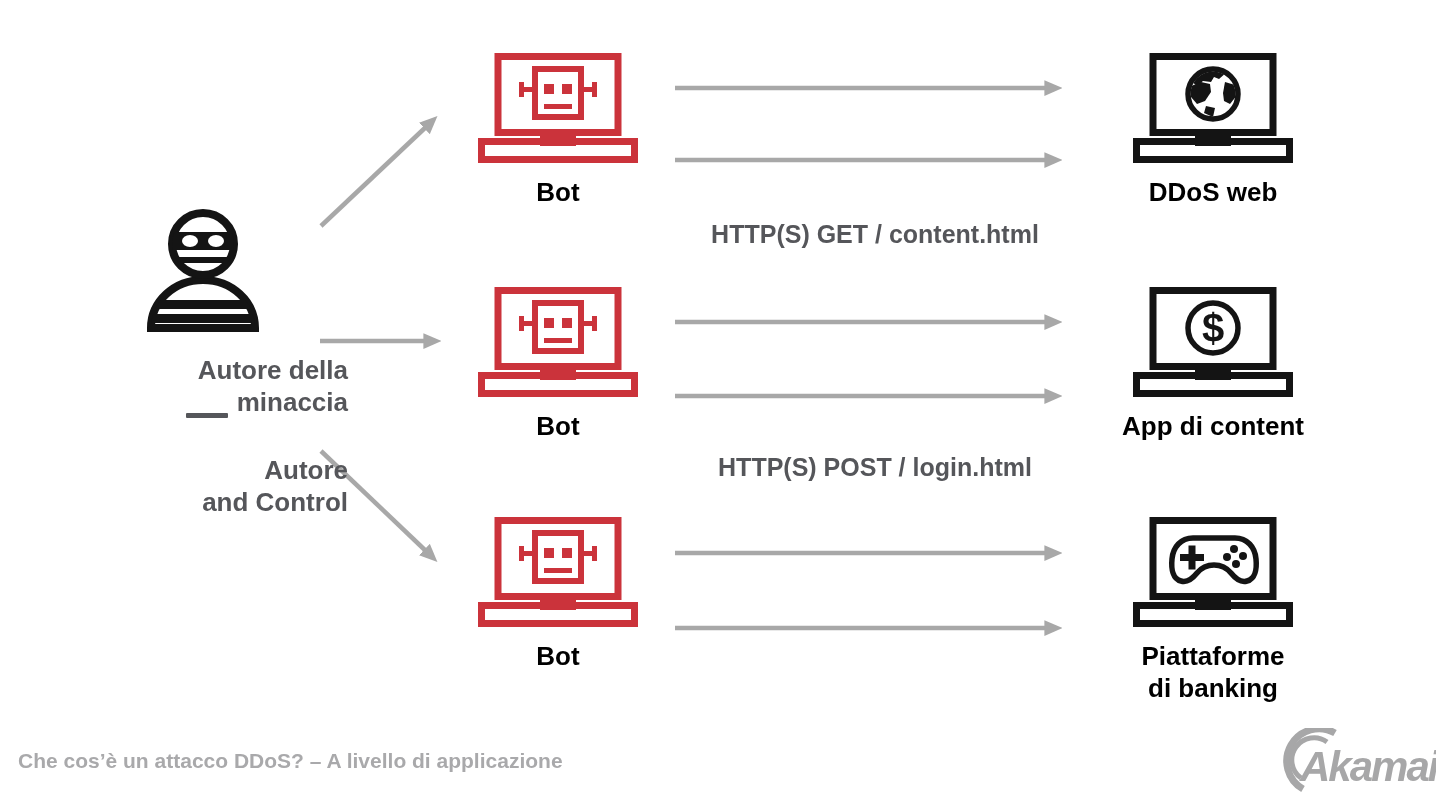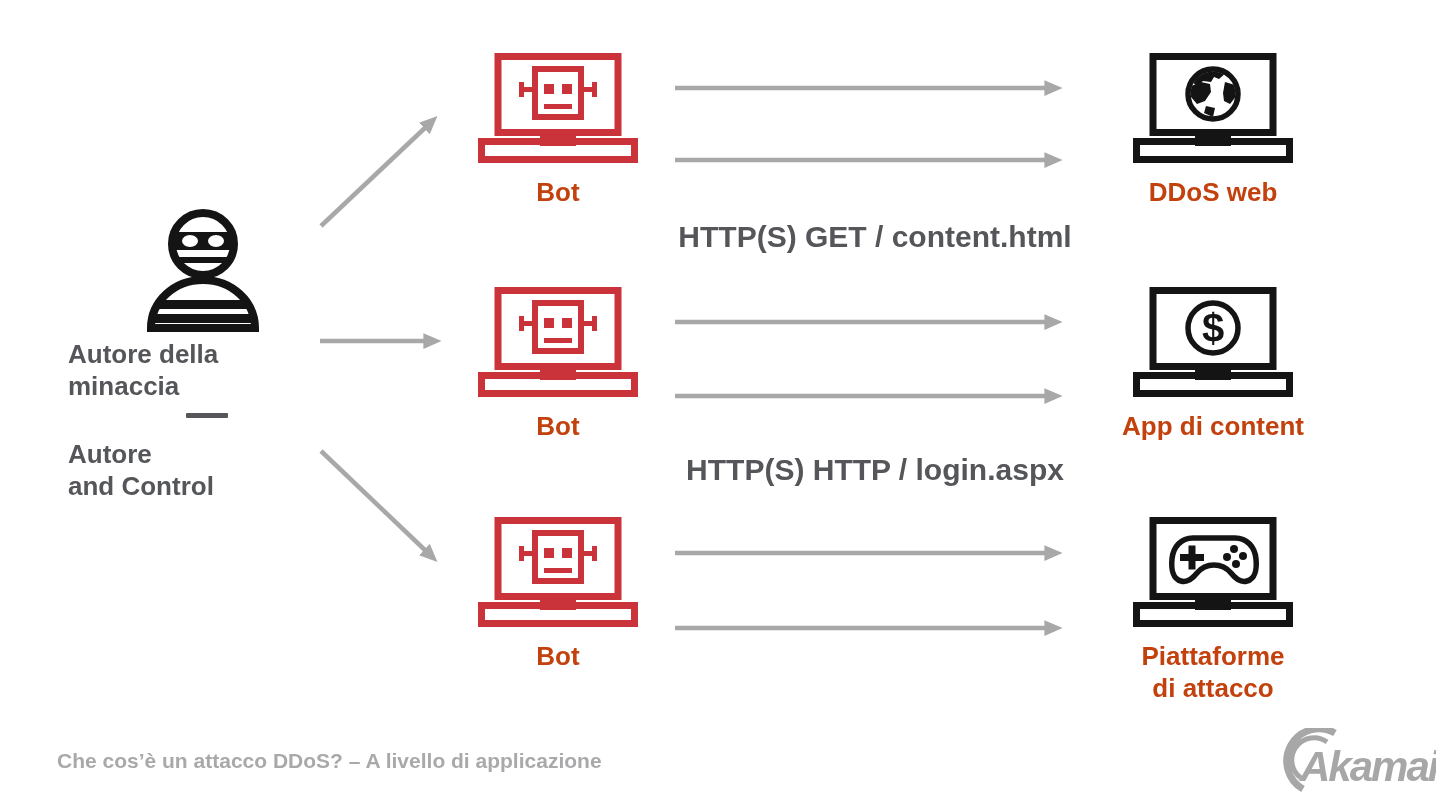--- a/index.html
+++ b/index.html
@@ -8,38 +8,37 @@
     font-family:"Liberation Sans",sans-serif;overflow:hidden;
   }
   .abs{position:absolute;}
   svg{display:block;}
   
   .red-icon{color:#cb333b;}
   .black-icon{color:#141414;}
   
   .node-label{
     position:absolute;text-align:center;font-weight:700;font-size:26px;
-    line-height:32px;color:#c2410c;white-space:pre-line;
+    line-height:32px;color:#000000;white-space:pre-line;
   }
   .http-label{
-    position:absolute;text-align:center;font-weight:700;font-size:30px;
+    position:absolute;text-align:center;font-weight:700;font-size:25px;
     color:#55565a;width:470px;left:640px;
   }
   .actor-text{
-    position:absolute;left:68px;width:280px;text-align:left;font-weight:700;
-    font-size:26px;line-height:32px;color:#55565a;white-space:pre-line;
+    position:absolute;left:68px;width:280px;text-align:right;font-weight:700;
+    font-size:26px;line-height:32px;color:#55565a;white-space:pre-line;margin-top:16px;
   }
   .actor-divider{
     position:absolute;left:186px;top:413px;width:42px;height:5px;
     background:#55565a;border-radius:1px;
   }
   .caption{
     position:absolute;left:18px;top:749px;font-weight:700;font-size:21px;
     color:#a9a9ab;
-    margin-left:39px;
   }
   .arrow-layer{position:absolute;left:0;top:0;}
 </style>
 </head>
 <body>
 
 <div id="stage">
 
   <svg width="0" height="0" style="position:absolute" aria-hidden="true">
     <defs>
@@ -158,21 +157,21 @@
   </div>
   <div>
     <svg class="abs red-icon" style="left:478px;top:517px" width="160" height="110" viewBox="0 0 160 110">
         <use href="#sym-laptop"></use>
         <use href="#sym-bot-face"></use>
       </svg>
     <div class="node-label" style="left:478px;top:640px;width:160px">Bot</div>
   </div>
 
   <div class="http-label" style="top:220px">HTTP(S) GET / content.html</div>
-  <div class="http-label" style="top:453px">HTTP(S) HTTP / login.aspx</div>
+  <div class="http-label" style="top:453px">HTTP(S) POST / login.html</div>
 
   <div>
     <svg class="abs black-icon" style="left:1133px;top:53px" width="160" height="110" viewBox="0 0 160 110">
         <use href="#sym-laptop"></use>
         <use href="#sym-globe"></use>
       </svg>
     <div class="node-label" style="left:1093px;top:176px;width:240px">DDoS web</div>
   </div>
   <div>
     <svg class="abs black-icon" style="left:1133px;top:287px" width="160" height="110" viewBox="0 0 160 110">
@@ -180,21 +179,21 @@
         <use href="#sym-dollar"></use>
       </svg>
     <div class="node-label" style="left:1093px;top:410px;width:240px">App di content</div>
   </div>
   <div>
     <svg class="abs black-icon" style="left:1133px;top:517px" width="160" height="110" viewBox="0 0 160 110">
         <use href="#sym-laptop"></use>
         <use href="#sym-gamepad"></use>
       </svg>
     <div class="node-label" style="left:1093px;top:640px;width:240px">Piattaforme
-di attacco</div>
+di banking</div>
   </div>
 
   <div class="caption">Che cos’è un attacco DDoS? – A livello di applicazione</div>
 
   <svg class="abs" style="left:1272px;top:728px" width="164" height="66" viewBox="0 0 164 66">
     <path d="M63,5 A30,30 0 1 0 31,61" stroke="#a7a7a8" stroke-width="7" fill="none"></path>
     <path d="M55,14 A19,19 0 1 0 29,50" stroke="#a7a7a8" stroke-width="5" fill="none"></path>
     <text x="28" y="53" font-size="42" font-weight="bold" font-style="italic" letter-spacing="-2" font-family="'Liberation Sans',sans-serif" fill="#a7a7a8">Akamai</text>
   </svg>
 

